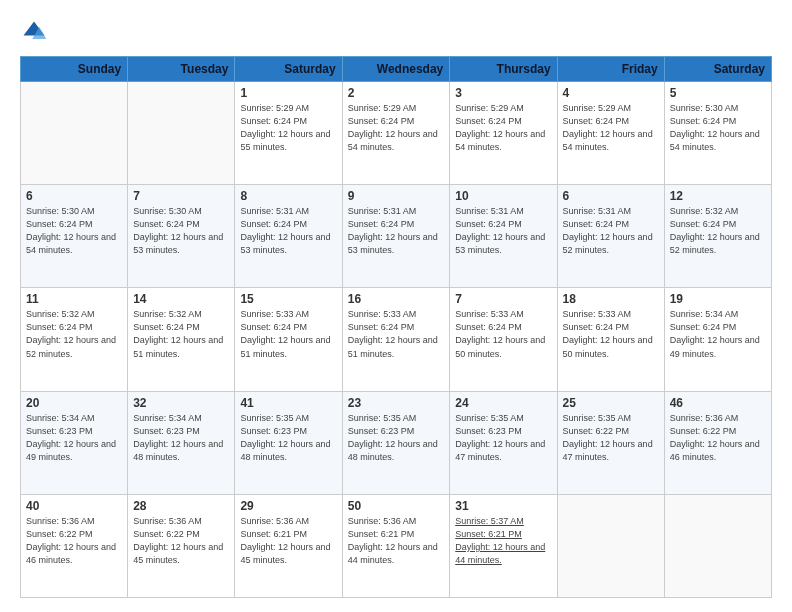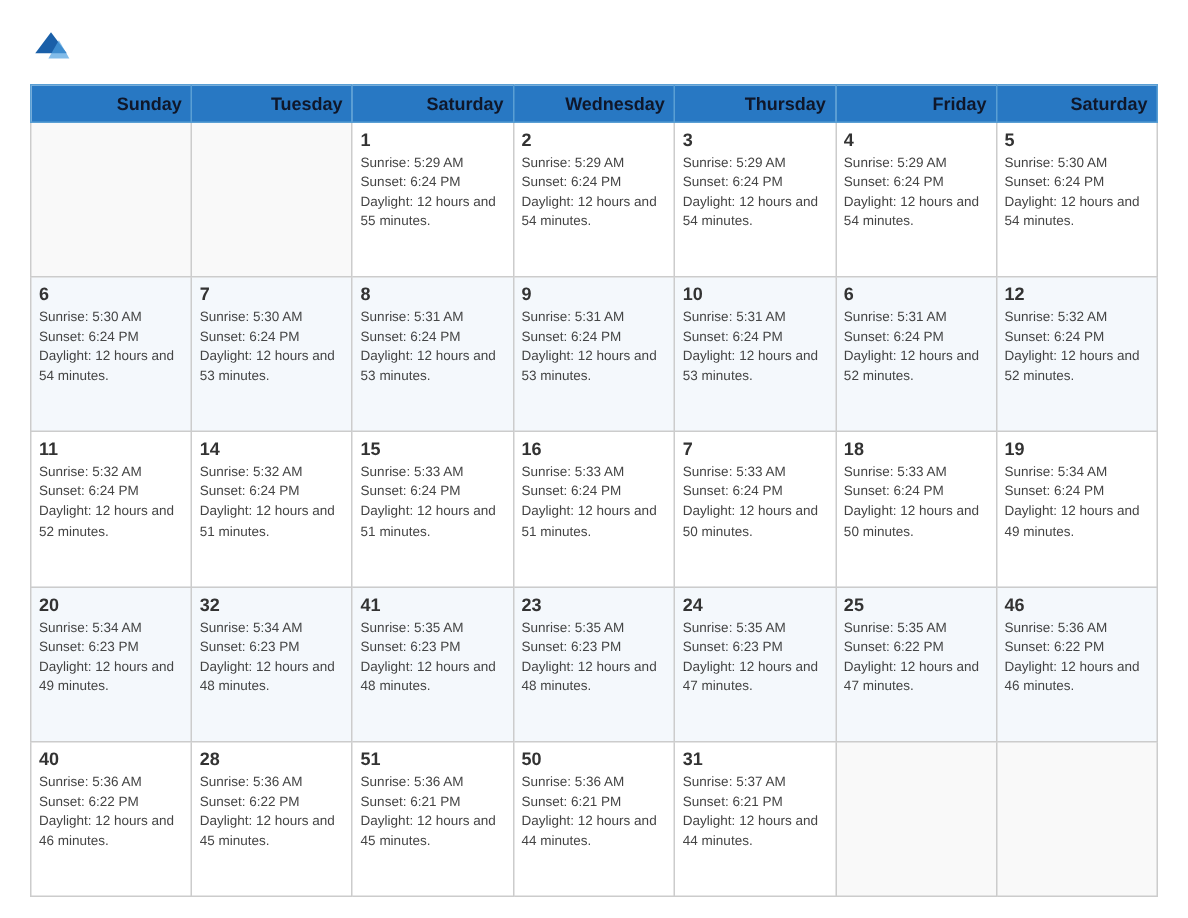--- a/index.html
+++ b/index.html
@@ -305,34 +305,34 @@
 Sunset: 6:22 PM
 Daylight: 12 hours and 46 minutes.</div>
           </td>
           <td>
             <span class="day-number">28</span>
             <div class="day-info" style="white-space: pre-line;">Sunrise: 5:36 AM
 Sunset: 6:22 PM
 Daylight: 12 hours and 45 minutes.</div>
           </td>
           <td>
-            <span class="day-number">51</span>
+            <span class="day-number">29</span>
             <div class="day-info" style="white-space: pre-line;">Sunrise: 5:36 AM
 Sunset: 6:21 PM
 Daylight: 12 hours and 45 minutes.</div>
           </td>
           <td>
             <span class="day-number">50</span>
             <div class="day-info" style="white-space: pre-line;">Sunrise: 5:36 AM
 Sunset: 6:21 PM
 Daylight: 12 hours and 44 minutes.</div>
           </td>
           <td>
             <span class="day-number">31</span>
-            <div class="day-info" style="white-space: pre-line;">Sunrise: 5:37 AM
+            <div class="day-info" style="white-space: pre-line; text-decoration: underline;">Sunrise: 5:37 AM
 Sunset: 6:21 PM
 Daylight: 12 hours and 44 minutes.</div>
           </td>
           <td class="empty"></td>
           <td class="empty"></td>
         </tr>
       </tbody>
   </table>
 </div>
 

